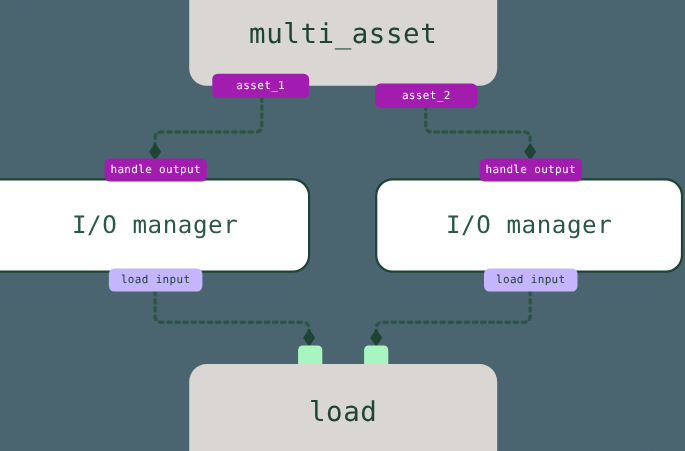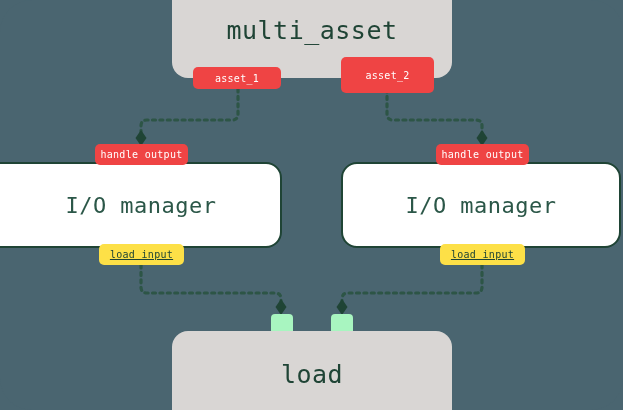--- a/index.html
+++ b/index.html
@@ -43,27 +43,26 @@
     box-sizing: border-box;
     display: flex;
     align-items: center;
     justify-content: center;
     border-radius: 5px;
     font-size: 10px;
     letter-spacing: 0.3px;
     white-space: nowrap;
   }
   .badge-out {
-    background: #ef4444;
+    background: #a21caf;
     color: #ffffff;
   }
   .badge-in {
-    background: #fde047;
+    background: #c4b5fd;
     color: #1f4435;
-    text-decoration: underline;
   }
   .handle-sq {
     position: absolute;
     background: #a8f5c0;
     border-radius: 4px;
   }
   .edge {
     position: absolute;
     left: 0;
     top: 0;
@@ -104,21 +103,21 @@
   </svg>
 
   <div class="node node-asset" style="left:172px; top:-18px; width:280px; height:96px;">
     <span>multi_asset</span>
   </div>
 
   <div class="badge badge-out" style="left:193px; top:67px; width:88px; height:22px;">
     <span>asset_1</span>
   </div>
 
-  <div class="badge badge-out" style="left:341px; top:57px; width:93px; height:36px;text-align:center;">
+  <div class="badge badge-out" style="left:341px; top:76px; width:93px; height:22px;text-align:center;">
     <span>asset_2</span>
   </div>
 
   <div class="node node-io" style="left:-30px; top:162px; width:312px; height:86px;">
     <span style="padding-left:30px;">I/O manager</span>
   </div>
 
   <div class="badge badge-out" style="left:95px; top:144px; width:93px; height:21px;">
     <span>handle output</span>
   </div>

